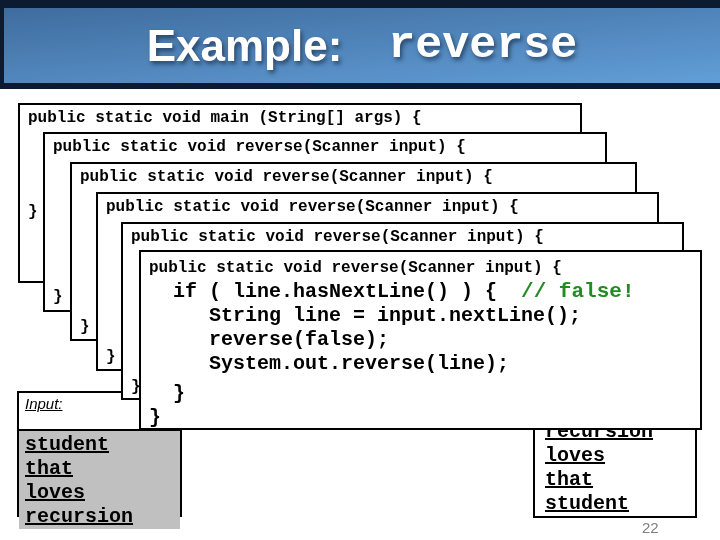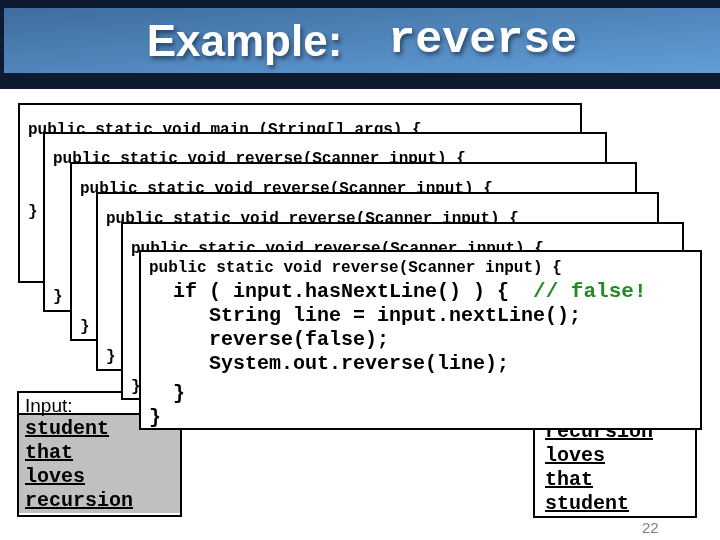--- a/index.html
+++ b/index.html
@@ -7,21 +7,21 @@
   .slide {
     position:relative; width:720px; height:540px;
     background:#fff; overflow:hidden;
     font-family:"Liberation Sans", sans-serif;
   }
 
   
   .header { position:absolute; left:0; top:0; width:720px; height:89px;
             background:var(--header-navy,#0d1b31); }
   .header-band {
-    position:absolute; left:4px; top:8px; width:716px; height:65px;
+    position:absolute; left:4px; top:8px; width:716px; height:75px;
     background:linear-gradient(175deg, var(--gradient-top,#3f6c9e) 0%, var(--gradient-bottom,#609cd5) 95%);
     display:flex; align-items:center; justify-content:center; gap:18px;
   }
   .title-label {
     color:#fff; font-weight:bold; font-size:44px; letter-spacing:0px;
     text-shadow:2px 3px 4px rgba(10,20,40,.55);
   }
   .title-code {
     color:#fff; font-weight:bold; font-size:45px;
     font-family:"Liberation Mono", monospace;
@@ -33,36 +33,36 @@
   .codebox {
     position:absolute; background:#fff; border:2px solid #000;
     font-family:"Liberation Mono", monospace; font-weight:bold; color:#000;
   }
   .b1{ left:18px;  top:103px; width:564px; height:180px; }
   .b2{ left:43px;  top:132px; width:564px; height:180px; }
   .b3{ left:70px;  top:162px; width:567px; height:179px; }
   .b4{ left:96px;  top:192px; width:563px; height:179px; }
   .b5{ left:121px; top:222px; width:563px; height:178px; }
   .b6{ left:139px; top:250px; width:563px; height:180px; padding:4px 0 0 8px; }
-  .hdr { white-space:pre; font-size:16px; line-height:16px; padding:5px 0 0 8px;margin-top:12px; }
+  .hdr { white-space:pre; font-size:16px; line-height:16px; padding:5px 0 0 8px; }
   .brace { position:absolute; left:8px; font-size:16px; line-height:14px; }
   .b1 .brace { top:100px; }
   .b2 .brace, .b3 .brace, .b4 .brace, .b5 .brace { top:156px; }
   .cl  { white-space:pre; line-height:24px; font-size:20px; }
   .cl.hdr6 { font-size:16px; }
   .cl.gap  { margin-top:6px; }
   .cmt { font-size:21px; color:var(--comment-green,#228B22);margin-top:9px; }
 
   
   .io-box { position:absolute; background:#fff; border:2px solid #000; }
   .input-box  { left:17px;  top:391px; width:165px; height:126px; }
   .output-box { left:533px; top:410px; width:164px; height:108px;
                 padding:8px 0 0 10px; }
-  .io-label { font-size:19px; height:20px; padding:2px 0 0 6px;
-              text-decoration:underline; color:#000; }
+  .io-label { font-size:15px; height:36px; padding:2px 0 0 6px;
+              text-decoration:underline; color:#000;font-style:italic; }
   .io-gray  { background:var(--input-gray,#c0c0c0); border-top:2px solid #000;
               height:100px; padding:2px 0 0 6px; }
   .mono-line { font-family:"Liberation Mono", monospace; font-weight:bold;
                font-size:20px; line-height:24px; white-space:pre; color:#000;text-decoration:underline; }
 
   
   .page-num { position:absolute; left:642px; top:519px; font-size:15px;
               color:var(--page-gray,#808080); }
 </style>
 </head>
@@ -114,21 +114,21 @@
     <span class="brace">}</span>
   </div>
 
   <div class="codebox b5">
     <div class="hdr">public static void reverse(Scanner input) {</div>
     <span class="brace">}</span>
   </div>
 
   <div class="codebox b6">
     <div class="cl hdr6">public static void reverse(Scanner input) {</div>
-    <div class="cl"><span>  if ( input.hasNextLine() ) {  </span><span class="cmt">// false!</span></div>
+    <div class="cl"><span>  if ( line.hasNextLine() ) {  </span><span class="cmt">// false!</span></div>
     <div class="cl">     String line = input.nextLine();</div>
     <div class="cl">     reverse(false);</div>
     <div class="cl">     System.out.reverse(line);</div>
     <div class="cl gap">  }</div>
     <div class="cl">}</div>
   </div>
 
   <div class="page-num">22</div>
 
 </div>

